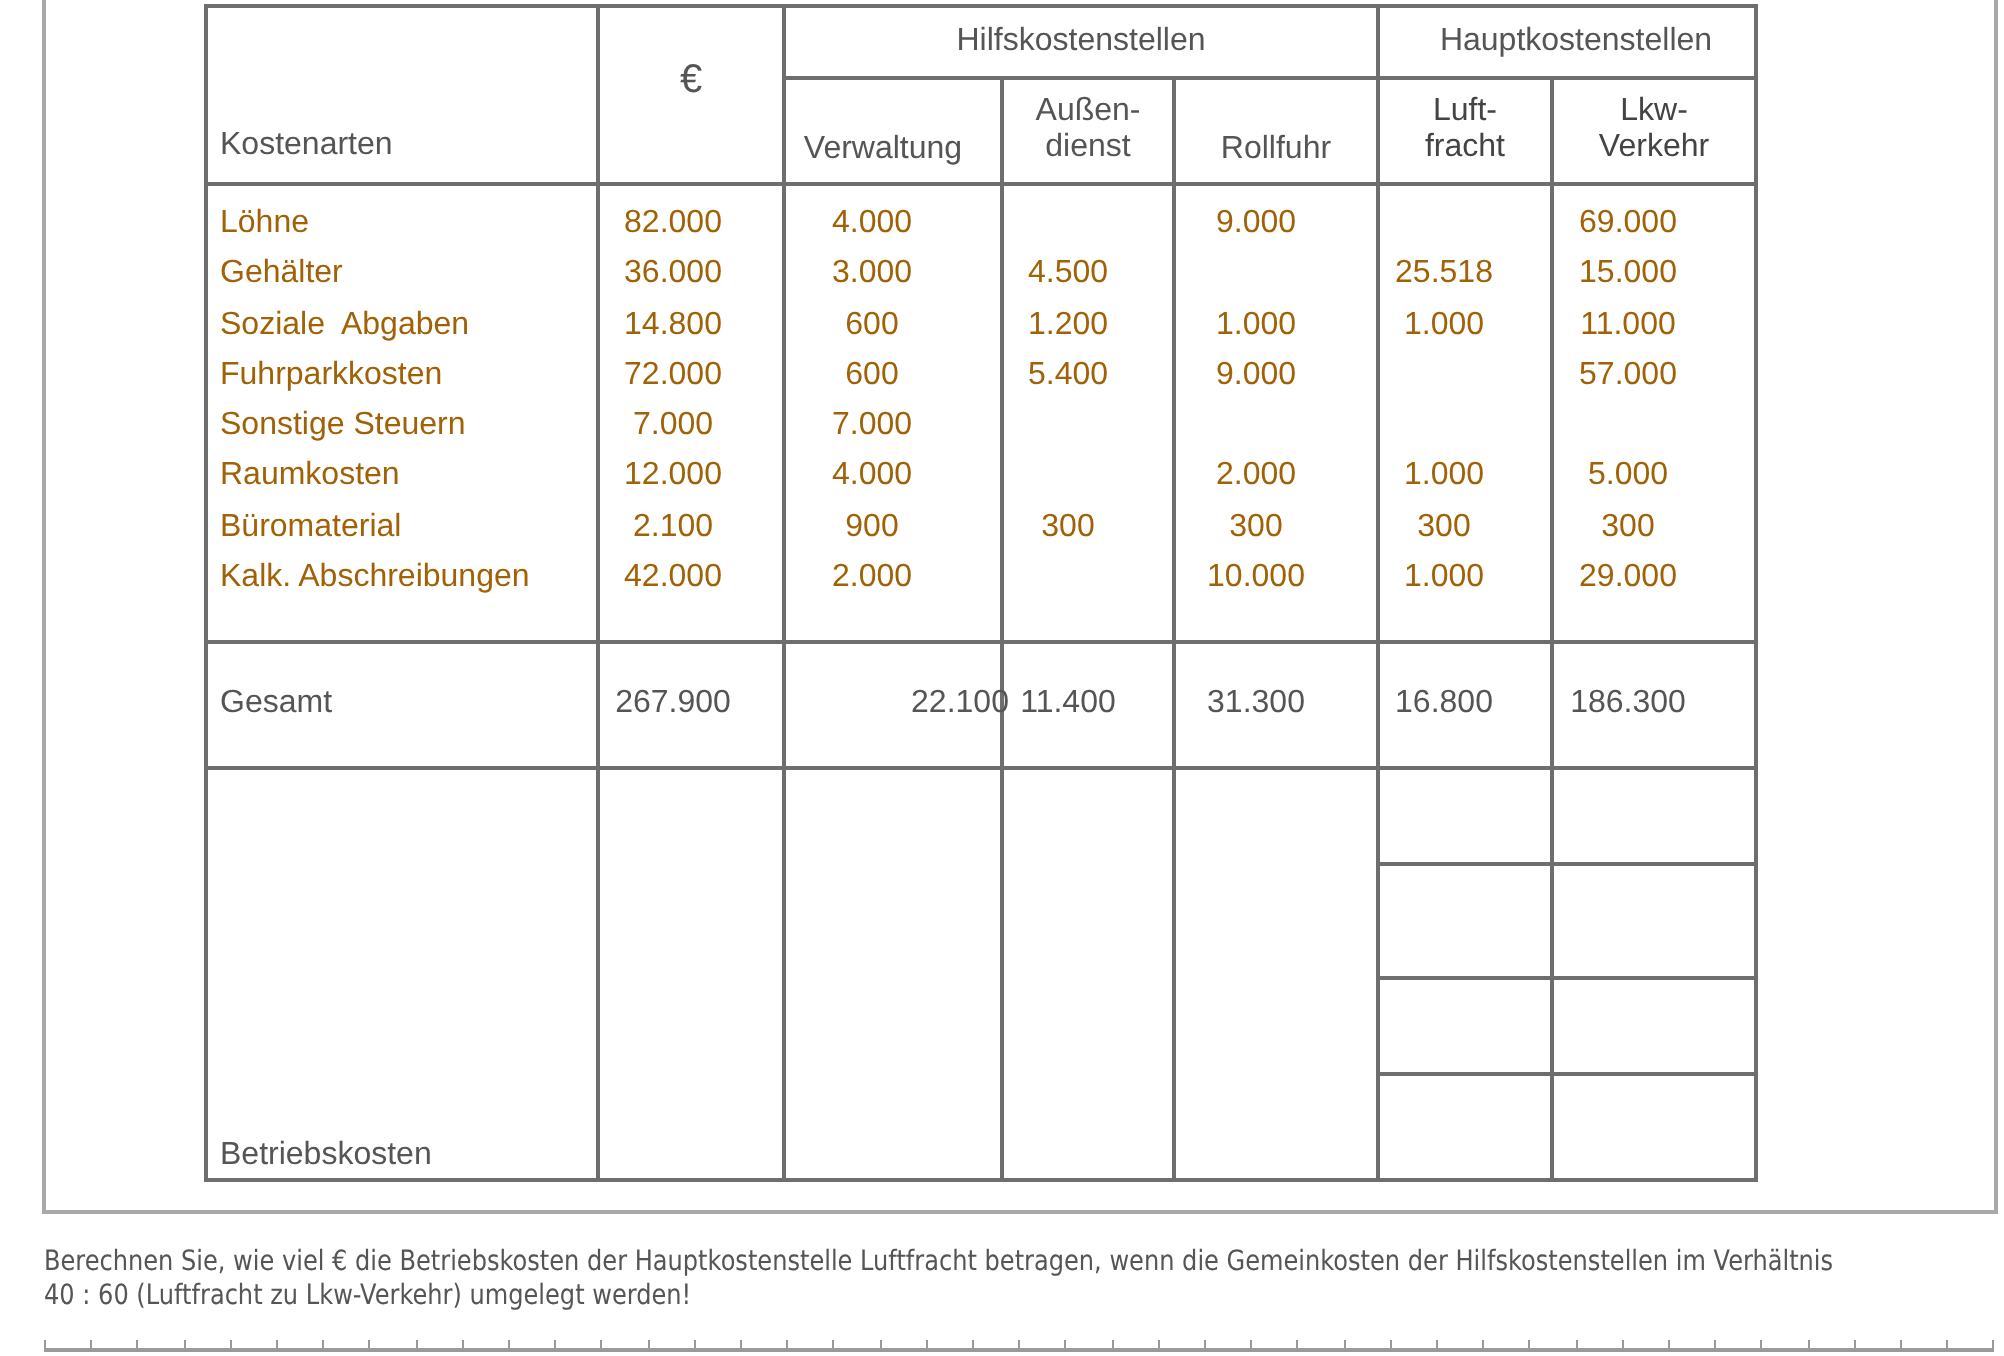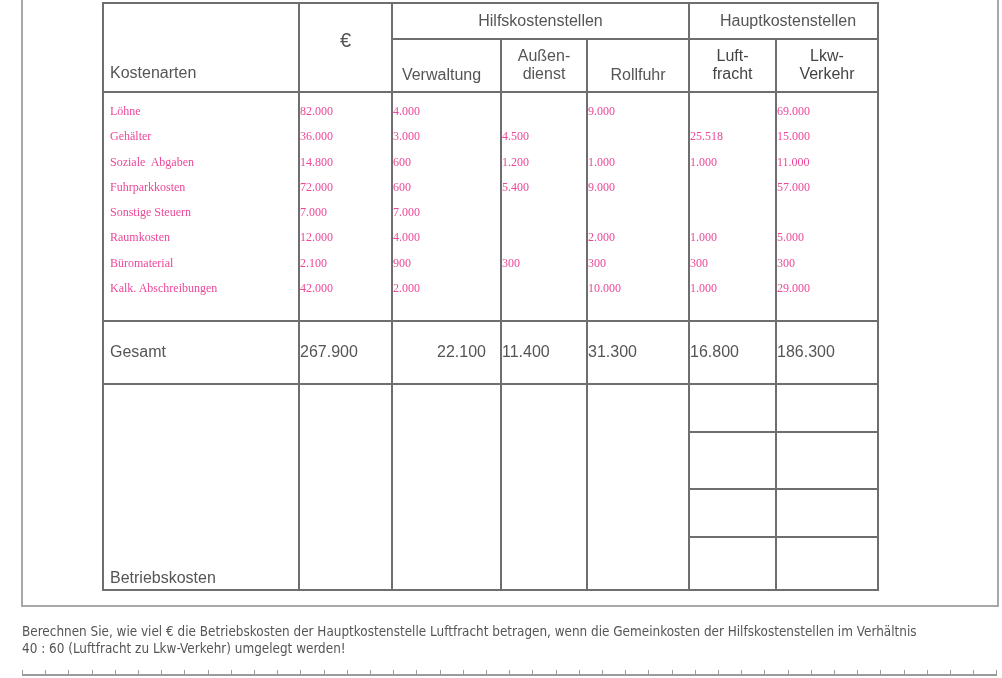--- a/index.html
+++ b/index.html
@@ -6,23 +6,23 @@
   body { width:1002px; height:678px; position:relative; overflow:hidden;
          font-family:"Liberation Sans", sans-serif; color:#4a4a4a; }
   .frame { position:absolute; left:21px; top:-4px; width:978px; height:611px;
            border:2px solid #a8a8a8; box-sizing:border-box; }
   .ln { position:absolute; background:#6e6e6e; }
   .h { height:2px; }
   .v { width:2px; }
   .txt { position:absolute; font-size:16px; color:#555; white-space:nowrap; line-height:1; }
   .hdr { font-size:16px; color:#555; }
   .ctr { text-align:center; }
-  .rgt { text-align:left; }
+  .rgt { text-align:center; }
   .bold { font-weight:bold; }
-  .col { position:absolute; font-size:12px; color:#ec4899; line-height:25.3px;font-family:Liberation Serif, serif; }
+  .col { position:absolute; font-size:16px; color:#a16207; line-height:25.3px; }
   .col div { height:25.3px; white-space:nowrap; }
   .question { position:absolute; left:22px; top:623px; width:975px; font-size:14px;
               line-height:17px; color:#555; font-family:"DejaVu Sans", sans-serif;
               transform:scaleX(0.86); transform-origin:left top; width:1130px; }
   .ruler { position:absolute; left:22px; top:674px; width:975px; height:2px; background:#9a9a9a; }
   .tick { position:absolute; top:670px; width:1px; height:6px; background:#9a9a9a; }
 </style>
 </head>
 <body>
 

